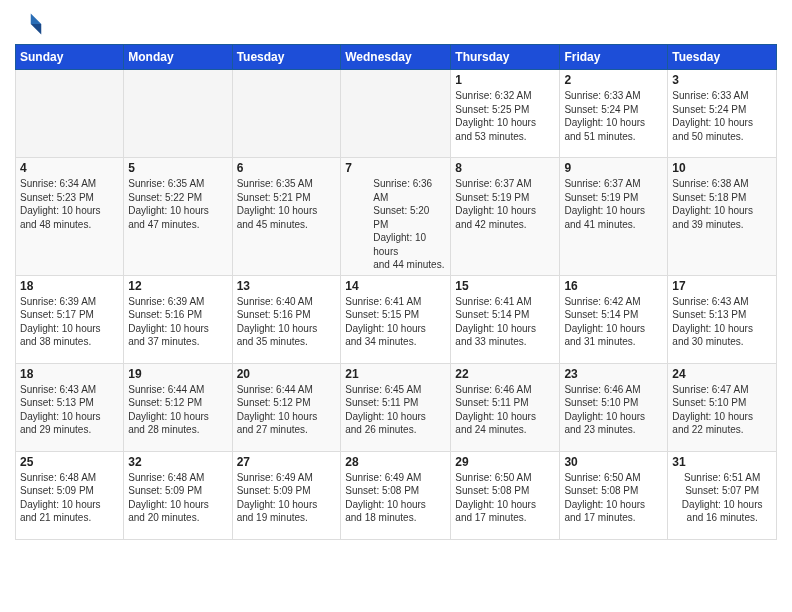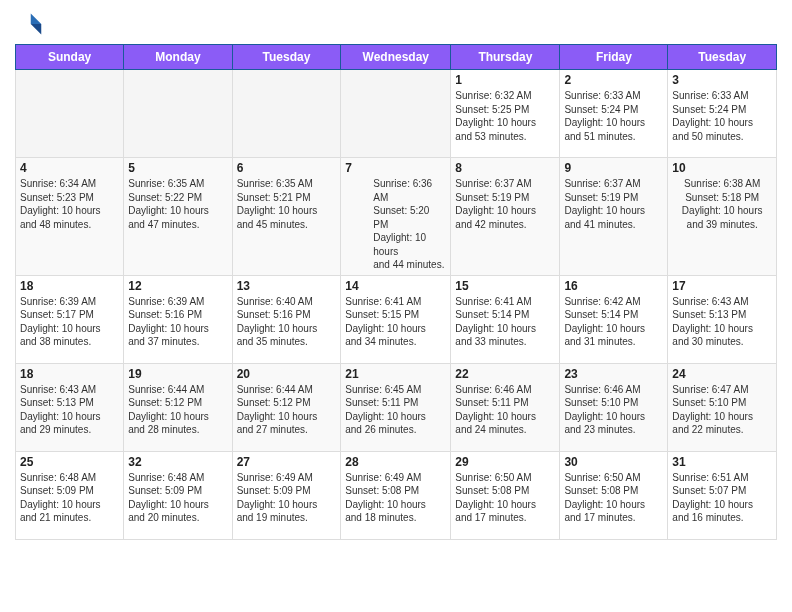--- a/index.html
+++ b/index.html
@@ -57,26 +57,26 @@
       font-size: 14px;
       color: #444;
       font-weight: normal;
     }
     .calendar {
       width: 100%;
       border-collapse: collapse;
       border: 1px solid #ccc;
     }
     .calendar th {
-      background: #8b5cf6;
+      background: #1d4ed8;
       color: #fff;
       font-size: 12px;
       font-weight: bold;
       padding: 5px 4px;
-      text-align: center;
+      text-align: left;
       border: 1px solid #1a5a9a;
     }
     .calendar td {
       vertical-align: top;
       border: 1px solid #ddd;
       padding: 3px 4px;
       width: 113px;
       height: 88px;
       font-size: 10px;
       color: #333;
@@ -203,21 +203,21 @@
           </td>
           <td>
             <span class="day-num">9</span>
             <div class="day-info" style="white-space: pre-line;">Sunrise: 6:37 AM
 Sunset: 5:19 PM
 Daylight: 10 hours
 and 41 minutes.</div>
           </td>
           <td>
             <span class="day-num">10</span>
-            <div class="day-info" style="white-space: pre-line; text-align: center;">Sunrise: 6:38 AM
+            <div class="day-info" style="white-space: pre-line;">Sunrise: 6:38 AM
 Sunset: 5:18 PM
 Daylight: 10 hours
 and 39 minutes.</div>
           </td>
         </tr>
         <tr>
           <td>
             <span class="day-num">18</span>
             <div class="day-info" style="white-space: pre-line;">Sunrise: 6:39 AM
 Sunset: 5:17 PM
@@ -356,21 +356,21 @@
           </td>
           <td>
             <span class="day-num">30</span>
             <div class="day-info" style="white-space: pre-line;">Sunrise: 6:50 AM
 Sunset: 5:08 PM
 Daylight: 10 hours
 and 17 minutes.</div>
           </td>
           <td>
             <span class="day-num">31</span>
-            <div class="day-info" style="white-space: pre-line;">Sunrise: 6:51 AM
+            <div class="day-info" style="white-space: pre-line; text-align: center;">Sunrise: 6:51 AM
 Sunset: 5:07 PM
 Daylight: 10 hours
 and 16 minutes.</div>
           </td>
         </tr>
       </tbody>
   </table>
 </div>
 
 </body></html>

